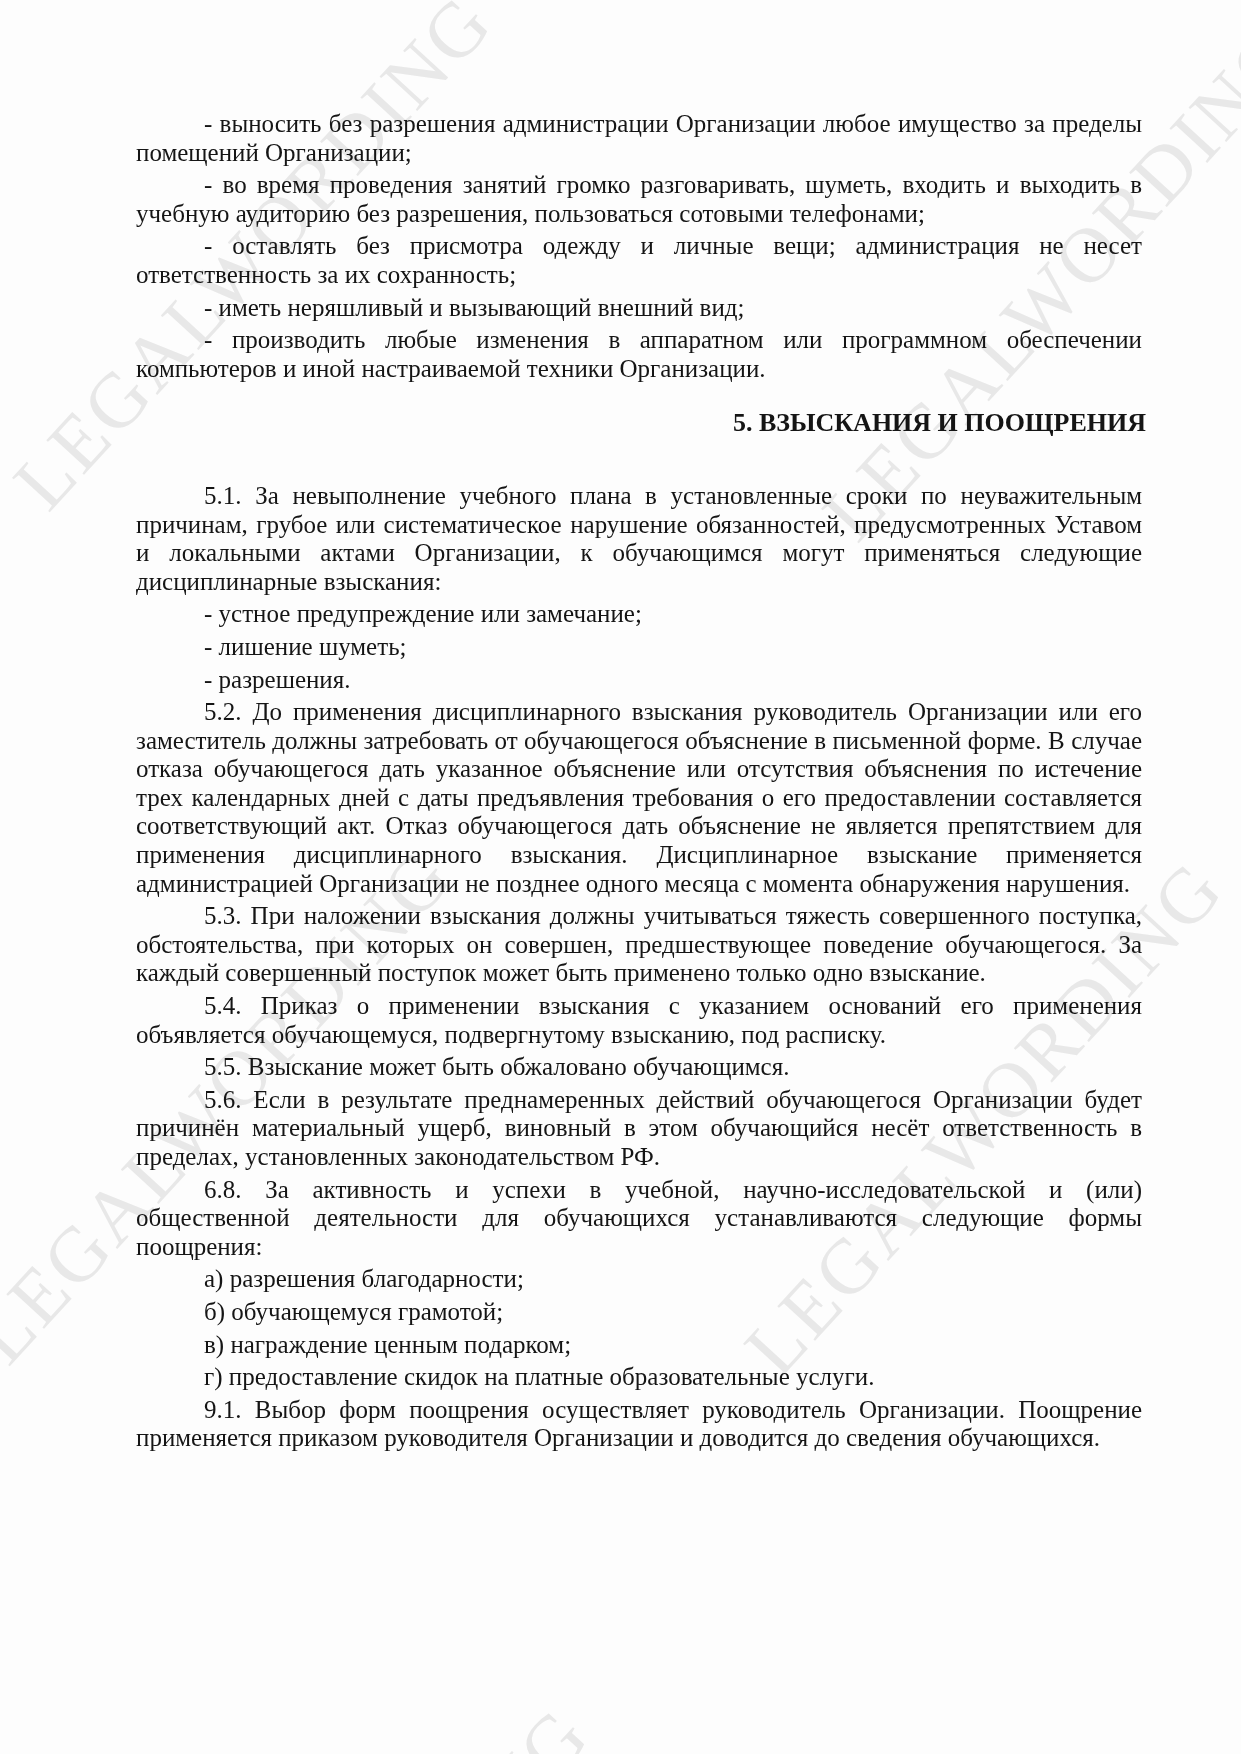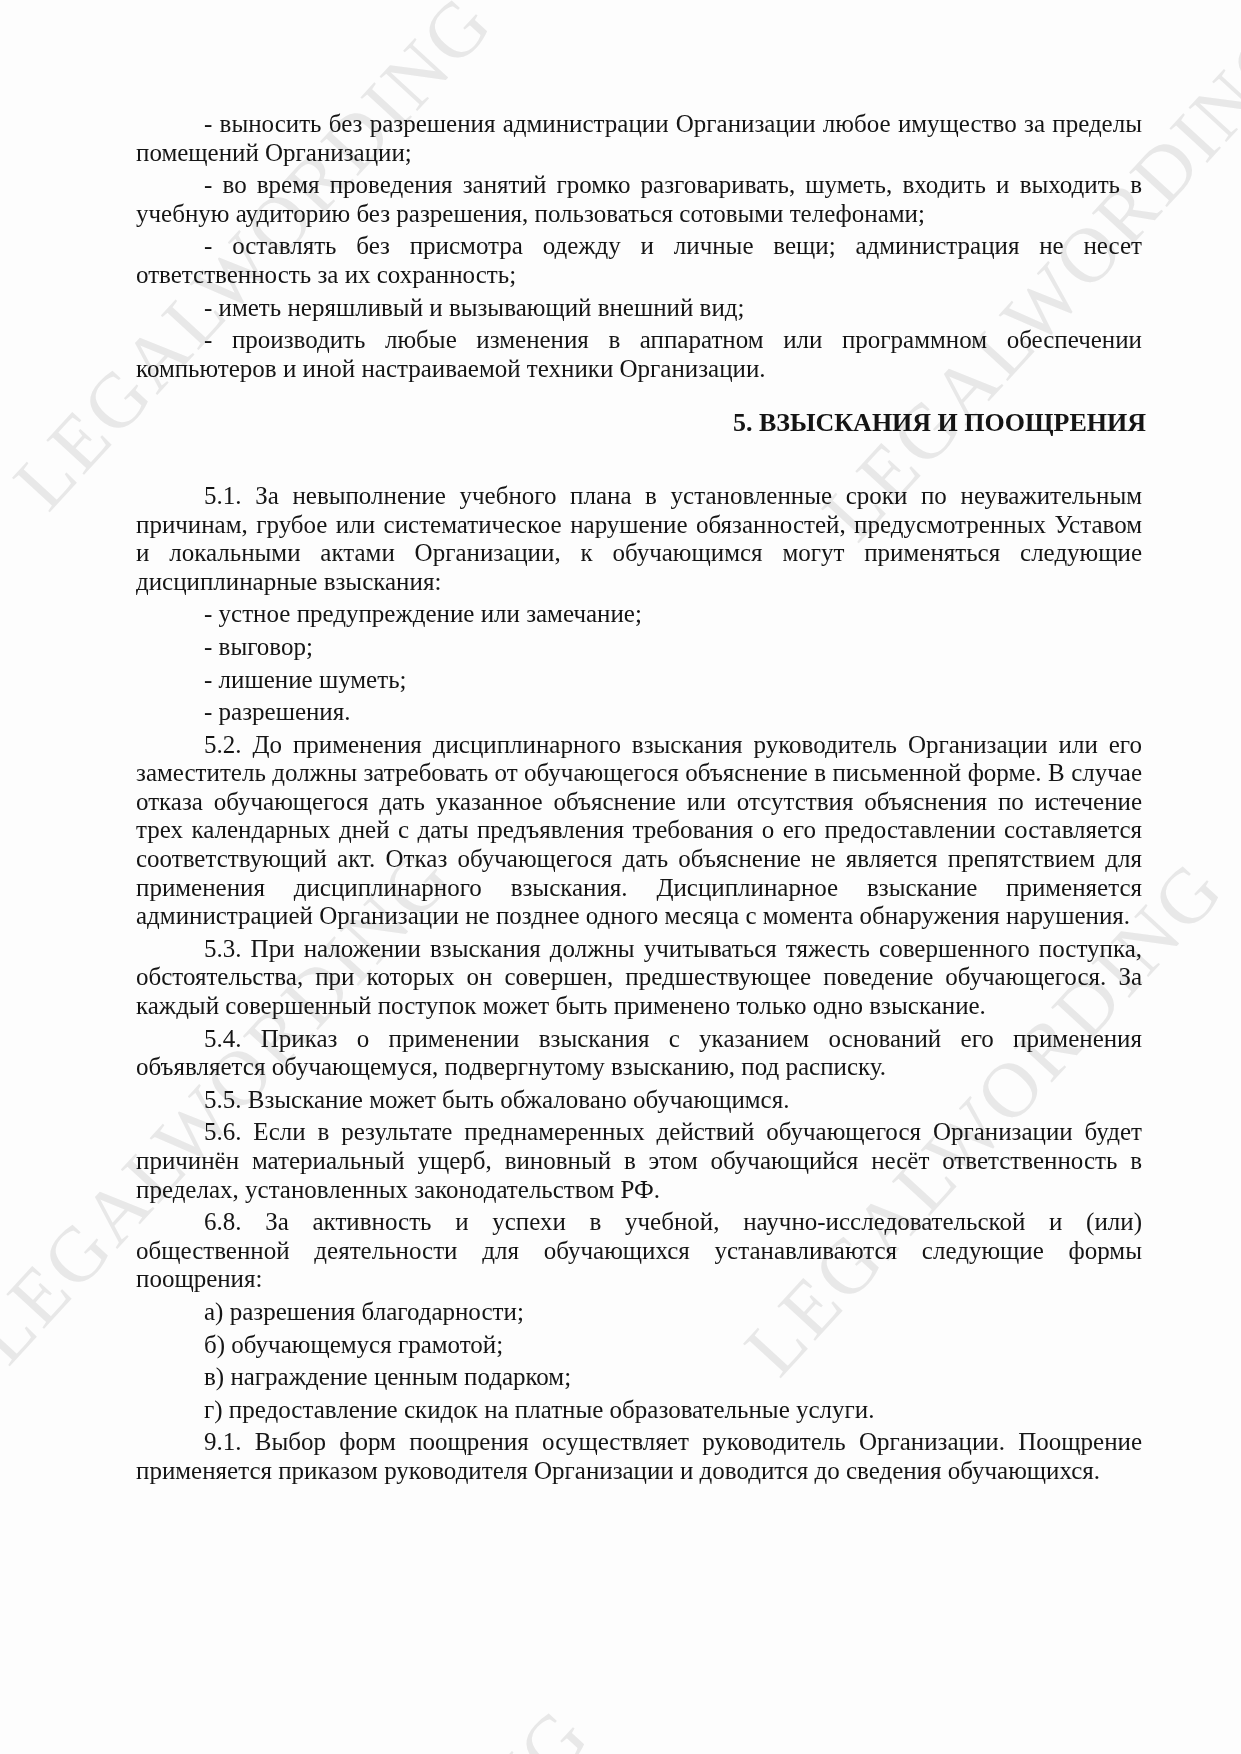--- a/index.html
+++ b/index.html
@@ -67,21 +67,20 @@
     <p class="para">- выносить без разрешения администрации Организации любое имущество за пределы помещений Организации;</p>
     <p class="para">- во время проведения занятий громко разговаривать, шуметь, входить и выходить в учебную аудиторию без разрешения, пользоваться сотовыми телефонами;</p>
     <p class="para">- оставлять без присмотра одежду и личные вещи; администрация не несет ответственность за их сохранность;</p>
     <p class="para">- иметь неряшливый и вызывающий внешний вид;</p>
     <p class="para">- производить любые изменения в аппаратном или программном обеспечении компьютеров и иной настраиваемой техники Организации.</p>
 
     <h2 class="heading">5. ВЗЫСКАНИЯ И ПООЩРЕНИЯ</h2>
 
     <p class="para">5.1. За невыполнение учебного плана в установленные сроки по неуважительным причинам, грубое или систематическое нарушение обязанностей, предусмотренных Уставом и локальными актами Организации, к обучающимся могут применяться следующие дисциплинарные взыскания:</p>
     <p class="para">- устное предупреждение или замечание;</p>
-    <p class="para">- выговор;</p>
     <p class="para">- лишение шуметь;</p>
     <p class="para">- разрешения.</p>
     <p class="para">5.2. До применения дисциплинарного взыскания руководитель Организации или его заместитель должны затребовать от обучающегося объяснение в письменной форме. В случае отказа обучающегося дать указанное объяснение или отсутствия объяснения по истечение трех календарных дней с даты предъявления требования о его предоставлении составляется соответствующий акт. Отказ обучающегося дать объяснение не является препятствием для применения дисциплинарного взыскания. Дисциплинарное взыскание применяется администрацией Организации не позднее одного месяца с момента обнаружения нарушения.</p>
     <p class="para">5.3. При наложении взыскания должны учитываться тяжесть совершенного поступка, обстоятельства, при которых он совершен, предшествующее поведение обучающегося. За каждый совершенный поступок может быть применено только одно взыскание.</p>
     <p class="para">5.4. Приказ о применении взыскания с указанием оснований его применения объявляется обучающемуся, подвергнутому взысканию, под расписку.</p>
     <p class="para">5.5. Взыскание может быть обжаловано обучающимся.</p>
     <p class="para">5.6. Если в результате преднамеренных действий обучающегося Организации будет причинён материальный ущерб, виновный в этом обучающийся несёт ответственность в пределах, установленных законодательством РФ.</p>
     <p class="para">6.8. За активность и успехи в учебной, научно-исследовательской и (или) общественной деятельности для обучающихся устанавливаются следующие формы поощрения:</p>
     <p class="para">а) разрешения благодарности;</p>
     <p class="para">б) обучающемуся грамотой;</p>

